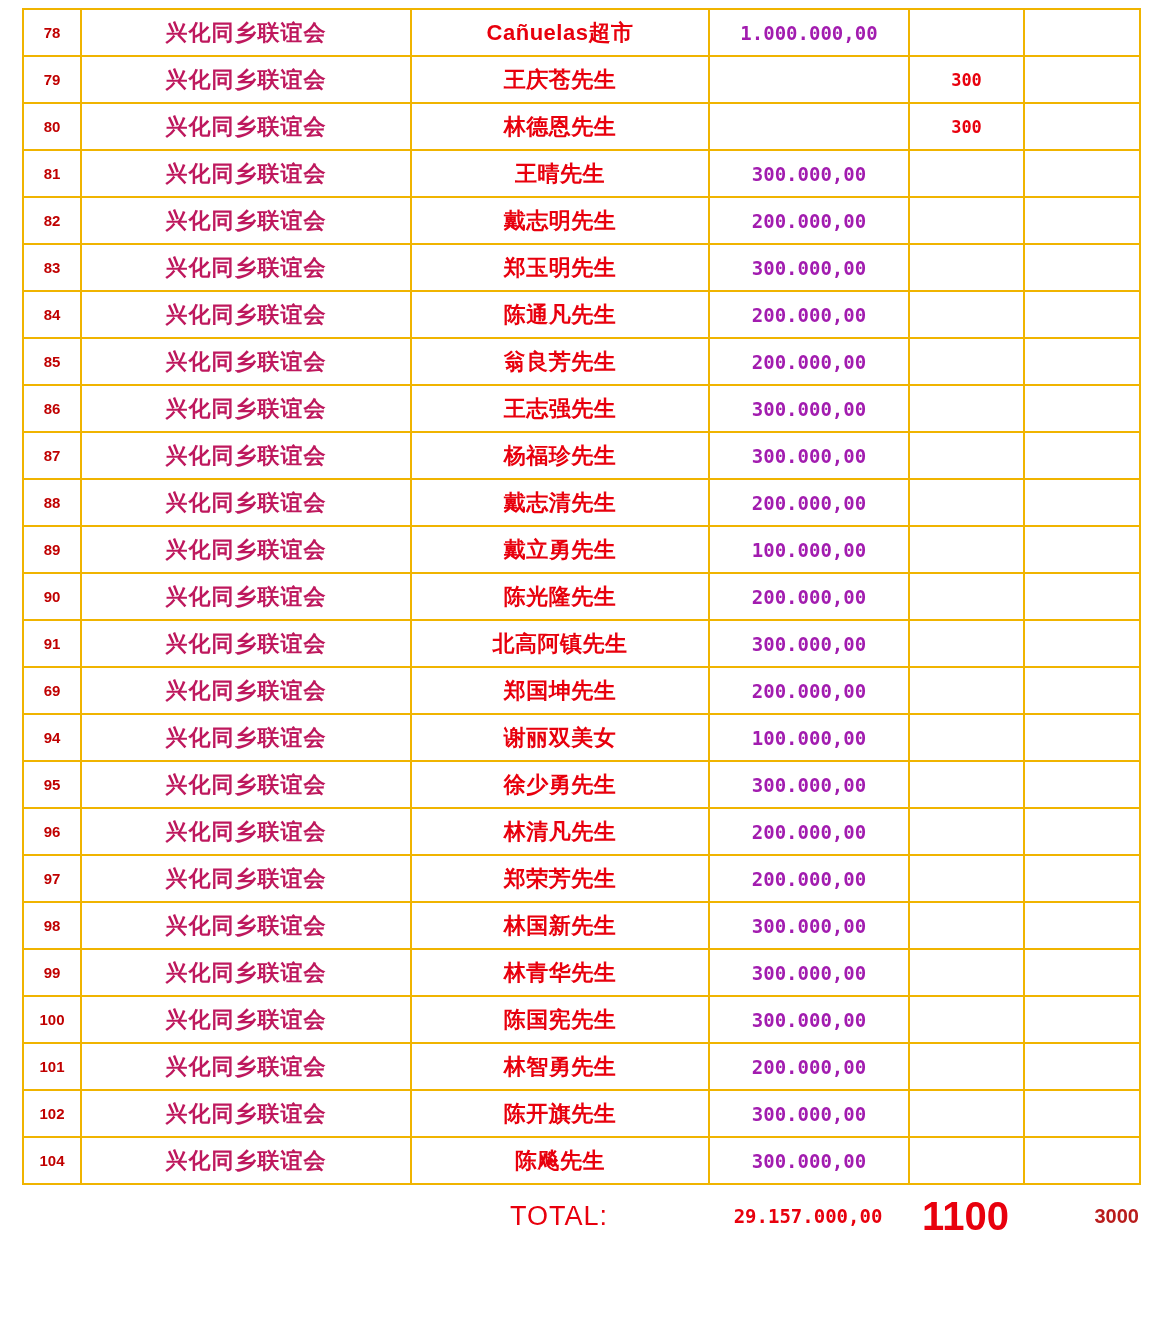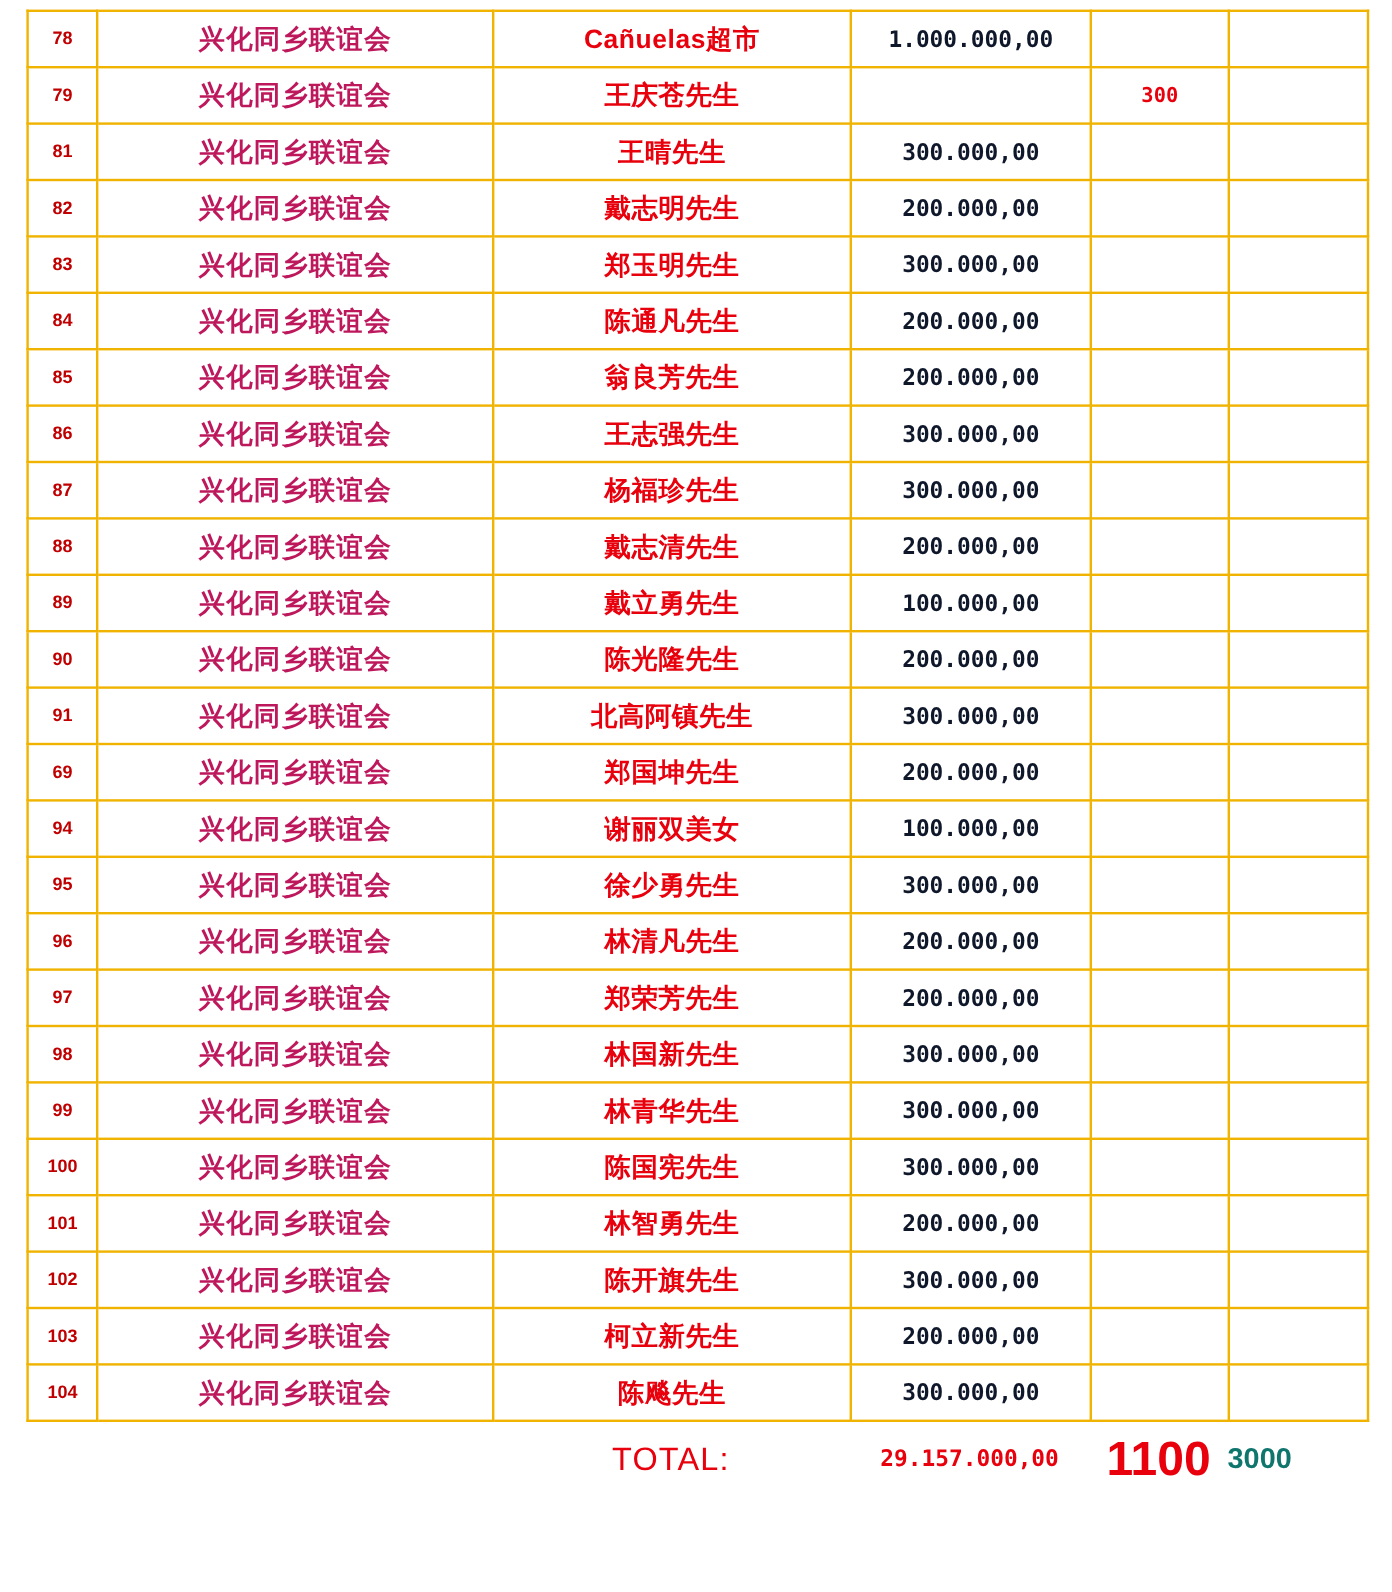--- a/index.html
+++ b/index.html
@@ -55,21 +55,21 @@
   }
   td.donor {
     text-align: center;
     color: #e8000d;
     font-weight: bold;
     font-size: 22px;
     letter-spacing: 0.5px;
   }
   td.amount {
     text-align: center;
-    color: #0f172a;
+    color: #a21caf;
     font-weight: bold;
     font-size: 19px;
     font-family: "DejaVu Sans Mono", monospace;
     letter-spacing: 0px;
   }
   td.qa, td.qb {
     background: #fde8b0;
     text-align: center;
     color: #e8000d;
     font-weight: bold;
@@ -105,24 +105,24 @@
   .total-qa {
     width: 115px;
     text-align: center;
     color: #e8000d;
     font-weight: bold;
     font-size: 40px;
     font-family: "Liberation Sans", sans-serif;
   }
   .total-qb {
     width: 116px;
-    text-align: left;
-    color: #0f766e;
-    font-weight: bold;
-    font-size: 24px;
+    text-align: right;
+    color: #b91c1c;
+    font-weight: bold;
+    font-size: 20px;
     font-family: "Liberation Sans", sans-serif;
   }
 </style>
 </head>
 <body>
 
 <div class="sheet">
 
   <table class="donations">
     <colgroup>
@@ -144,20 +144,28 @@
         </tr>
         <tr>
           <td class="idx">79</td>
           <td class="org">兴化同乡联谊会</td>
           <td class="donor">王庆苍先生</td>
           <td class="amount"></td>
           <td class="qa">300</td>
           <td class="qb"></td>
         </tr>
         <tr>
+          <td class="idx">80</td>
+          <td class="org">兴化同乡联谊会</td>
+          <td class="donor">林德恩先生</td>
+          <td class="amount"></td>
+          <td class="qa">300</td>
+          <td class="qb"></td>
+        </tr>
+        <tr>
           <td class="idx">81</td>
           <td class="org">兴化同乡联谊会</td>
           <td class="donor">王晴先生</td>
           <td class="amount">300.000,00</td>
           <td class="qa"></td>
           <td class="qb"></td>
         </tr>
         <tr>
           <td class="idx">82</td>
           <td class="org">兴化同乡联谊会</td>
@@ -308,28 +316,20 @@
           <td class="donor">林智勇先生</td>
           <td class="amount">200.000,00</td>
           <td class="qa"></td>
           <td class="qb"></td>
         </tr>
         <tr>
           <td class="idx">102</td>
           <td class="org">兴化同乡联谊会</td>
           <td class="donor">陈开旗先生</td>
           <td class="amount">300.000,00</td>
-          <td class="qa"></td>
-          <td class="qb"></td>
-        </tr>
-        <tr>
-          <td class="idx">103</td>
-          <td class="org">兴化同乡联谊会</td>
-          <td class="donor">柯立新先生</td>
-          <td class="amount">200.000,00</td>
           <td class="qa"></td>
           <td class="qb"></td>
         </tr>
         <tr>
           <td class="idx">104</td>
           <td class="org">兴化同乡联谊会</td>
           <td class="donor">陈飚先生</td>
           <td class="amount">300.000,00</td>
           <td class="qa"></td>
           <td class="qb"></td>

